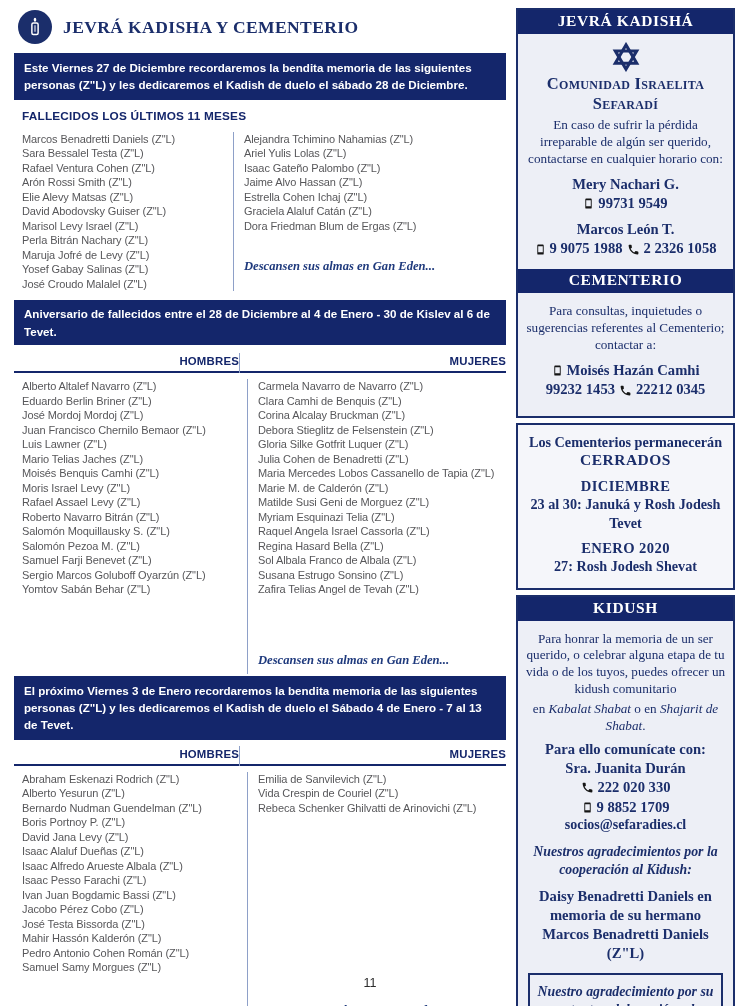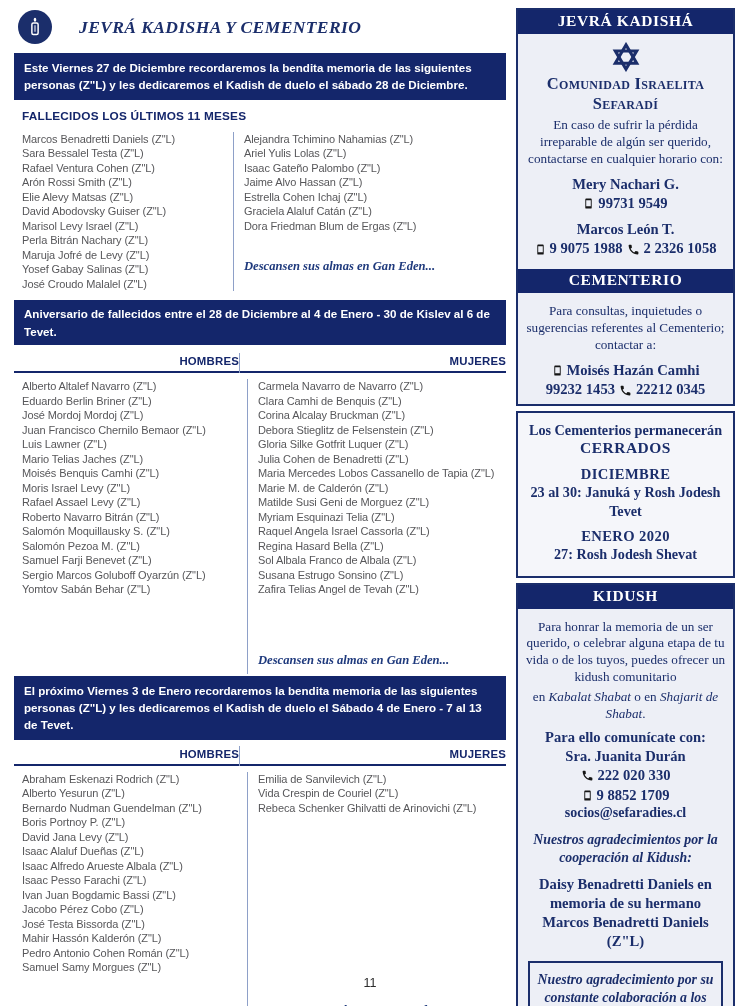--- a/index.html
+++ b/index.html
@@ -1,21 +1,21 @@
 <!DOCTYPE html>
 <html><head>
 <meta charset="utf-8">
 <style>
   html,body{margin:0;padding:0;}
   body{width:740px;height:1006px;background:#ffffff;position:relative;
        font-family:"Liberation Sans", sans-serif;color:#57575a;overflow:hidden;}
 
   
   .main{position:absolute;left:14px;top:8px;width:492px;}
-  .page-header{display:flex;align-items:center;gap:27px;margin:2px 0 9px 4px;font-style:italic;}
+  .page-header{display:flex;align-items:center;gap:11px;margin:2px 0 9px 4px;}
   .candle-circle{width:34px;height:34px;border-radius:50%;background:#1b2e6b;
        display:flex;align-items:center;justify-content:center;flex:0 0 auto;}
   .page-title{font-family:"Liberation Serif", serif;font-weight:bold;
        font-size:17.5px;color:#1b2e6b;letter-spacing:.4px;}
 
   .banner{background:#14266b;color:#fff;font-weight:bold;font-size:11.6px;
        line-height:1.5;padding:6px 10px;margin-bottom:4px;}
   .banner.single{padding:5px 10px;}
 
   .sec-heading{color:#14266b;font-weight:bold;font-size:11.8px;
@@ -230,21 +230,21 @@
           </svg>
         <span>9 9075 1988</span>
         <svg width="13" height="13" viewBox="0 0 24 24">
             <path fill="#151515" d="M6.62 10.79c1.44 2.83 3.76 5.14 6.59 6.59l2.2-2.21c.27-.27.67-.36 1.02-.24 1.12.37 2.33.57 3.57.57.55 0 1 .45 1 1V20c0 .55-.45 1-1 1-9.39 0-17-7.61-17-17 0-.55.45-1 1-1h3.5c.55 0 1 .45 1 1 0 1.25.2 2.45.57 3.57.11.35.03.74-.25 1.02l-2.2 2.2z"></path>
           </svg>
         <span>2 2326 1058</span>
       </div>
     </div>
 
     <div class="sb-bar">CEMENTERIO</div>
-    <div class="sb-content" style="padding-bottom:4px;">
+    <div class="sb-content" style="padding-bottom:16px;">
       <div class="sb-p">Para consultas, inquietudes o sugerencias referentes al Cementerio; contactar a:</div>
       <div class="phone-row sb-contact">
         <svg width="11" height="13" viewBox="0 0 24 24">
             <path fill="#151515" d="M7 1h10a2 2 0 0 1 2 2v18a2 2 0 0 1-2 2H7a2 2 0 0 1-2-2V3a2 2 0 0 1 2-2zm0 4v13h10V5H7zm3.6 15.3h2.8v1.4h-2.8z"></path>
           </svg>
         <span>Moisés Hazán Camhi</span>
       </div>
       <div class="phone-row">
         <span>99232 1453</span>
         <svg width="13" height="13" viewBox="0 0 24 24">

